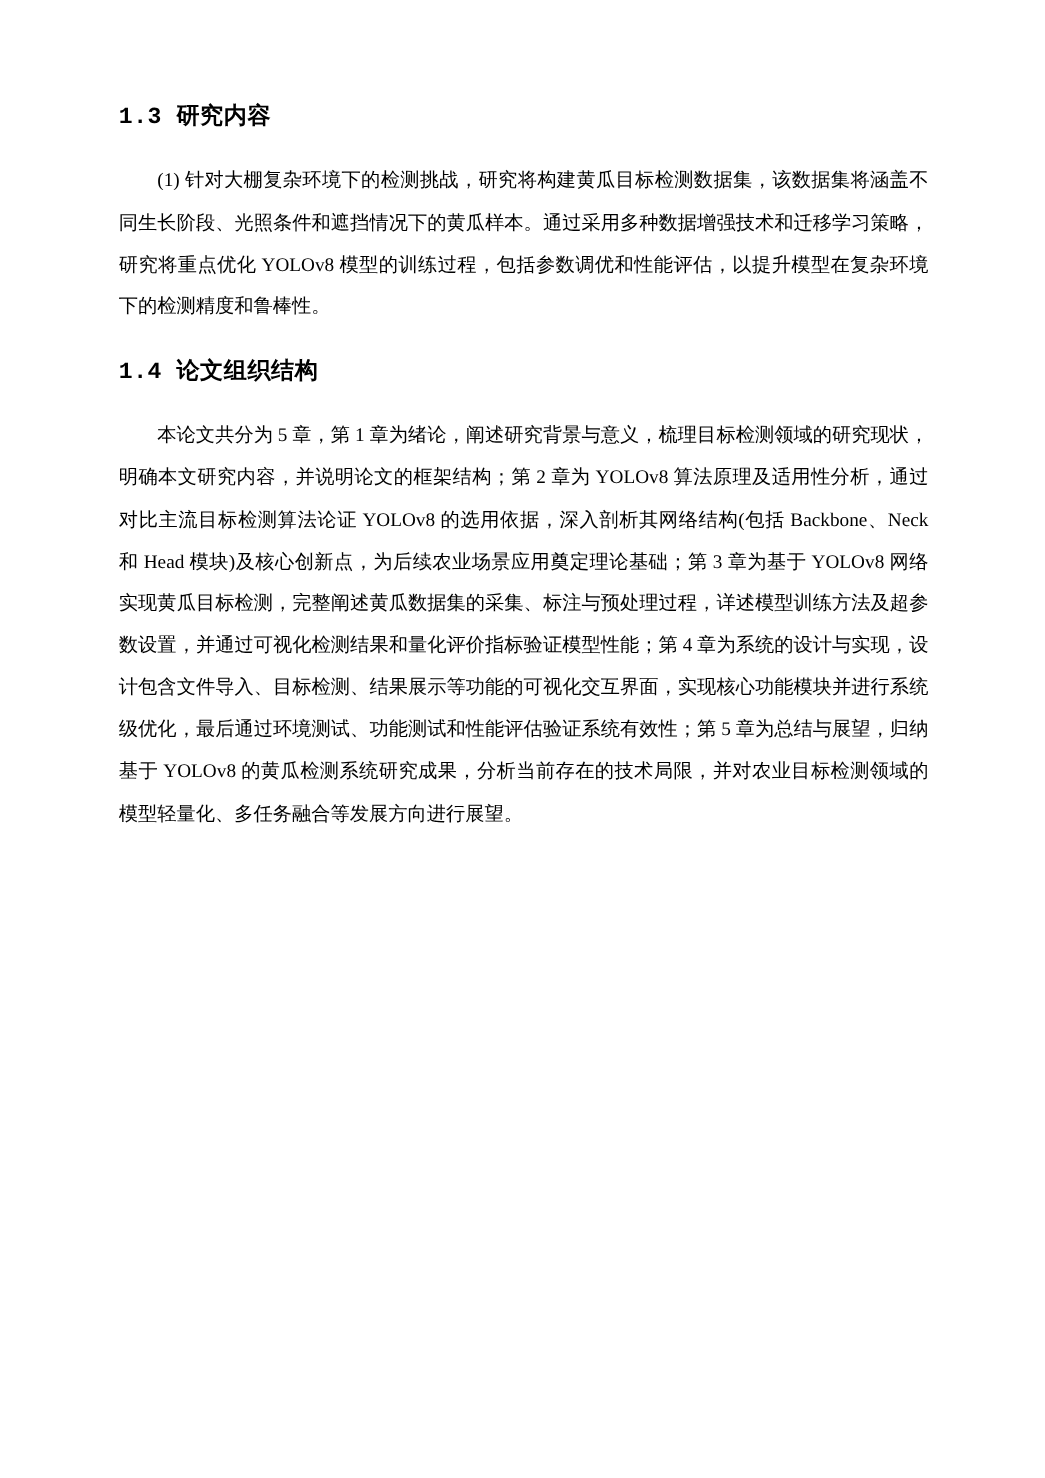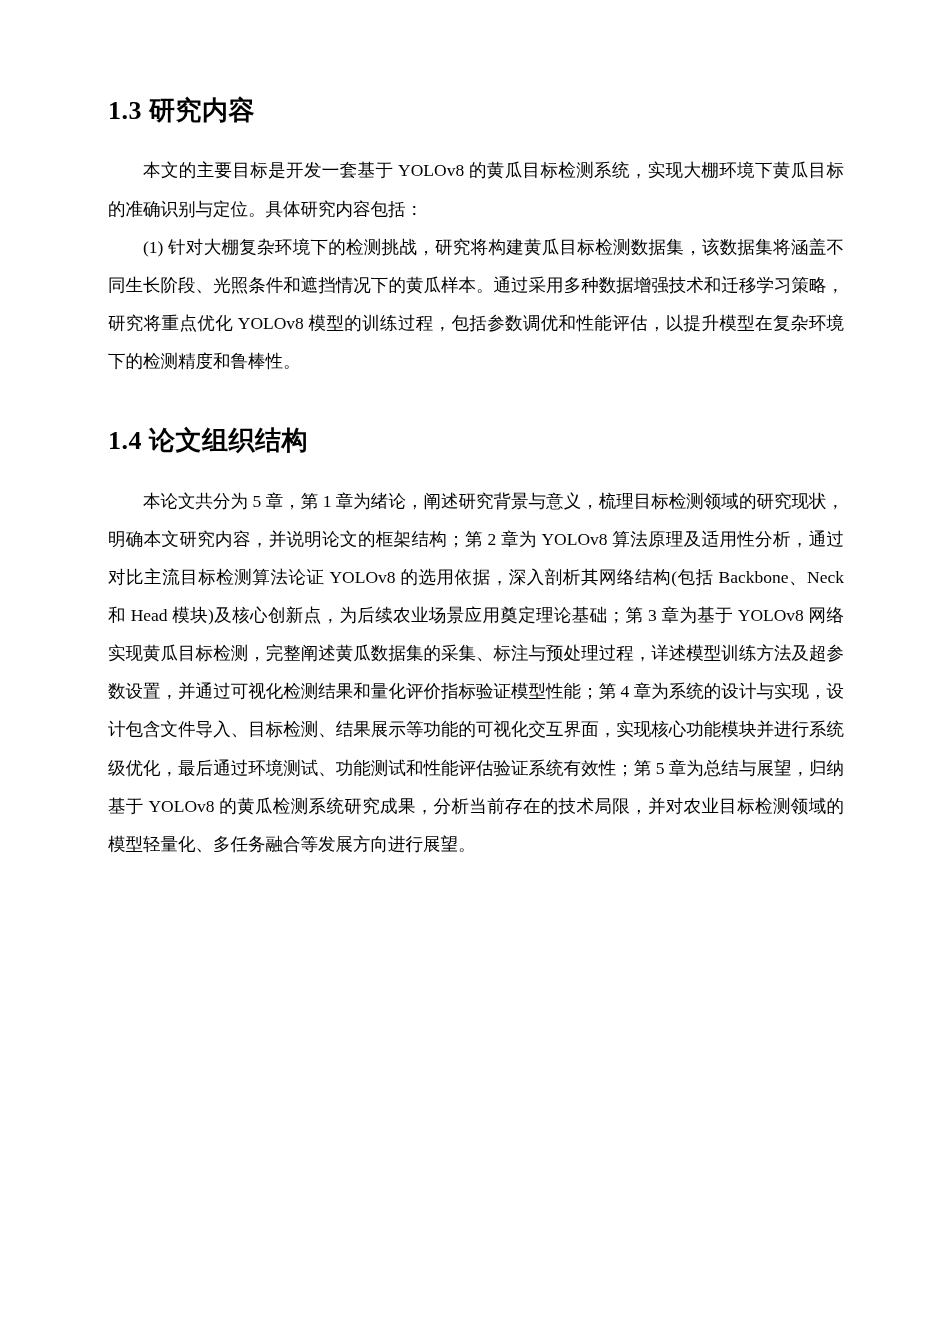--- a/index.html
+++ b/index.html
@@ -18,30 +18,31 @@
   }
 
   .page {
     width: 950px;
     height: 1344px;
     background: #ffffff;
     padding: 93px 106px 60px 108px;
   }
 
   .section-heading {
-    font-size: 26px;
+    font-size: 21px;
     font-weight: bold;
     color: #000000;
     letter-spacing: 0.5px;
     margin-bottom: 22px;
     line-height: 1.4;
+    font-family: Liberation Mono, monospace;
   }
 
   .section + .section {
-    margin-top: 43px;
+    margin-top: 28px;
   }
 
   .para {
     font-size: 17.5px;
     line-height: 2.18;
     text-align: justify;
     text-indent: 2em;
     color: #000000;
     word-break: break-word;
   }
@@ -50,21 +51,20 @@
     margin-top: 0;
   }
 </style>
 </head>
 <body>
 
 <div class="page">
 
   <div class="section">
     <h2 class="section-heading">1.3 研究内容</h2>
-    <p class="para">本文的主要目标是开发一套基于 YOLOv8 的黄瓜目标检测系统，实现大棚环境下黄瓜目标的准确识别与定位。具体研究内容包括：</p>
     <p class="para">(1) 针对大棚复杂环境下的检测挑战，研究将构建黄瓜目标检测数据集，该数据集将涵盖不同生长阶段、光照条件和遮挡情况下的黄瓜样本。通过采用多种数据增强技术和迁移学习策略，研究将重点优化 YOLOv8 模型的训练过程，包括参数调优和性能评估，以提升模型在复杂环境下的检测精度和鲁棒性。</p>
   </div>
 
   <div class="section">
     <h2 class="section-heading">1.4 论文组织结构</h2>
     <p class="para">本论文共分为 5 章，第 1 章为绪论，阐述研究背景与意义，梳理目标检测领域的研究现状，明确本文研究内容，并说明论文的框架结构；第 2 章为 YOLOv8 算法原理及适用性分析，通过对比主流目标检测算法论证 YOLOv8 的选用依据，深入剖析其网络结构(包括 Backbone、Neck 和 Head 模块)及核心创新点，为后续农业场景应用奠定理论基础；第 3 章为基于 YOLOv8 网络实现黄瓜目标检测，完整阐述黄瓜数据集的采集、标注与预处理过程，详述模型训练方法及超参数设置，并通过可视化检测结果和量化评价指标验证模型性能；第 4 章为系统的设计与实现，设计包含文件导入、目标检测、结果展示等功能的可视化交互界面，实现核心功能模块并进行系统级优化，最后通过环境测试、功能测试和性能评估验证系统有效性；第 5 章为总结与展望，归纳基于 YOLOv8 的黄瓜检测系统研究成果，分析当前存在的技术局限，并对农业目标检测领域的模型轻量化、多任务融合等发展方向进行展望。</p>
   </div>
 
 </div>
 

